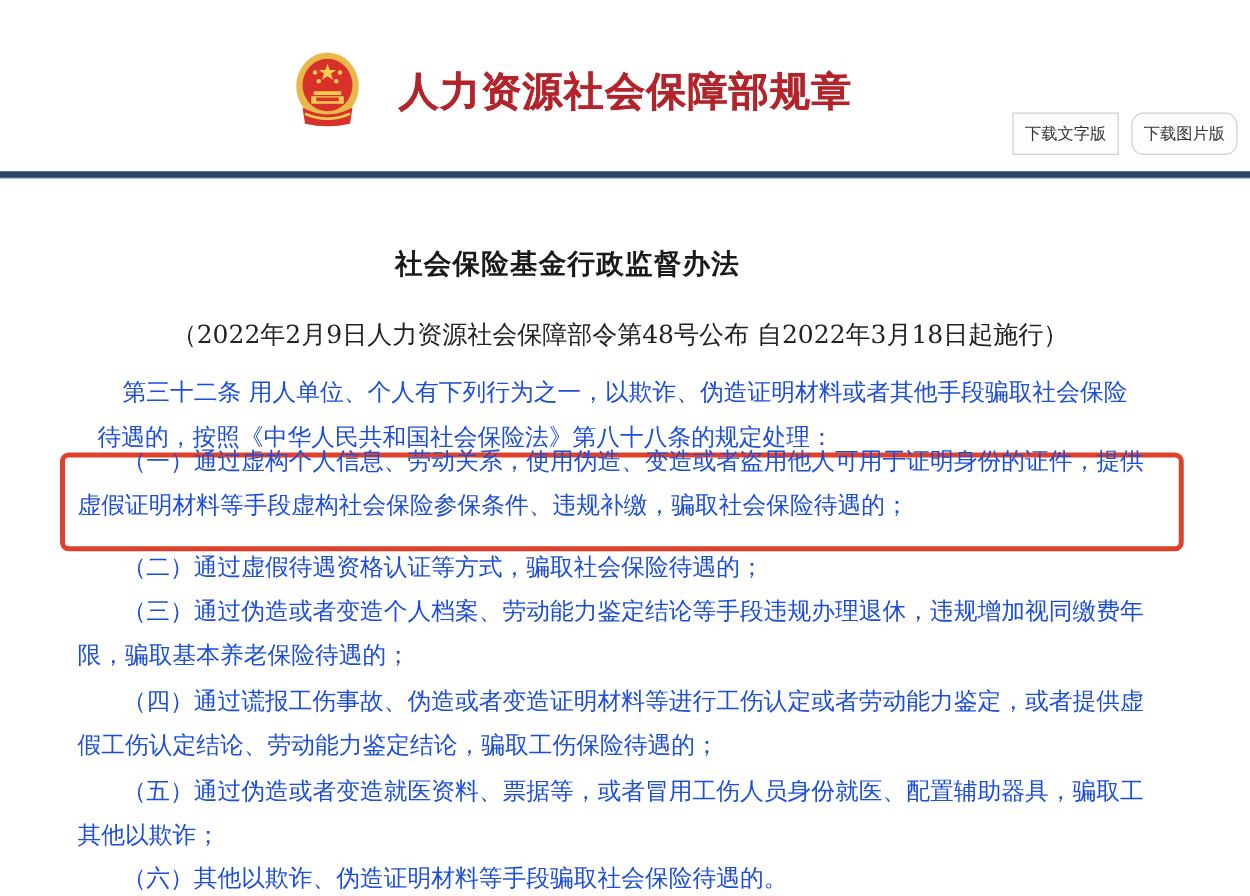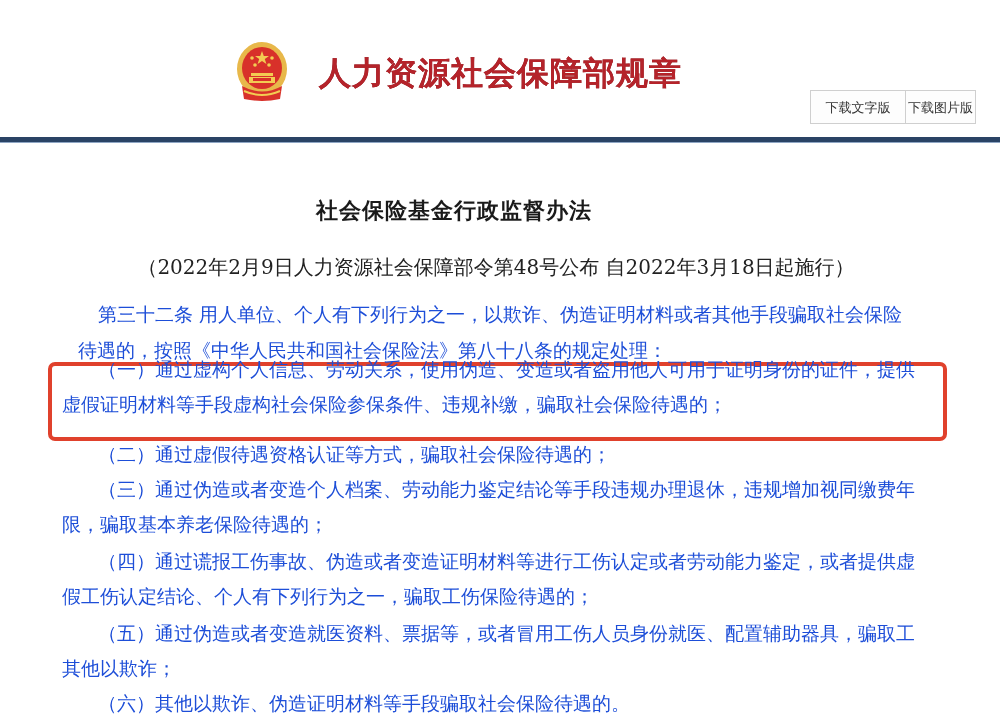--- a/index.html
+++ b/index.html
@@ -20,22 +20,22 @@
     text-shadow: 0 0 0.6px #7a1016;
     white-space: nowrap;
   }
   .dl-btn {
     position: absolute; top: 90px; height: 34px;
     border: 1px solid #cfcfcf; background: #fdfdfd;
     font-size: 13px; color: #333; line-height: 34px; text-align: center;
     font-family: "DejaVu Serif", "Liberation Serif", serif;
     cursor: pointer; box-sizing: border-box;
   }
-  .dl-text { left: 810px; width: 96px; }
-  .dl-img  { left: 905px; width: 71px; }
+  .dl-text { left: 810px; width: 85px; }
+  .dl-img  { left: 905px; width: 85px; border-radius: 10px; }
   .rule {
     position: absolute; left: 0; top: 137px; width: 1000px; height: 5px;
     background: #2a4365;
     box-shadow: 0 1px 0 #8fa6c4;
   }
   .doc-title {
     position: absolute; left: 0; width: 908px; top: 196px;
     text-align: center; font-size: 22px; font-weight: bold; color: #1a1a1a;
     letter-spacing: 1px; white-space: nowrap;
   }
@@ -88,18 +88,18 @@
 <div class="highlight-box"></div>
 <div class="para indent" style="top:351px;">（一）通过虚构个人信息、劳动关系，使用伪造、变造或者盗用他人可用于证明身份的证件，提供</div>
 <div class="para" style="top:386px;">虚假证明材料等手段虚构社会保险参保条件、违规补缴，骗取社会保险待遇的；</div>
 
 <div class="para indent" style="top:436px;">（二）通过虚假待遇资格认证等方式，骗取社会保险待遇的；</div>
 
 <div class="para indent" style="top:471px;">（三）通过伪造或者变造个人档案、劳动能力鉴定结论等手段违规办理退休，违规增加视同缴费年</div>
 <div class="para" style="top:506px;">限，骗取基本养老保险待遇的；</div>
 
 <div class="para indent" style="top:543px;">（四）通过谎报工伤事故、伪造或者变造证明材料等进行工伤认定或者劳动能力鉴定，或者提供虚</div>
-<div class="para" style="top:578px;">假工伤认定结论、个人有下列行为之一，骗取工伤保险待遇的；</div>
+<div class="para" style="top:578px;">假工伤认定结论、劳动能力鉴定结论，骗取工伤保险待遇的；</div>
 
 <div class="para indent" style="top:615px;">（五）通过伪造或者变造就医资料、票据等，或者冒用工伤人员身份就医、配置辅助器具，骗取工</div>
 <div class="para" style="top:650px;">其他以欺诈；</div>
 
 <div class="para indent" style="top:685px;">（六）其他以欺诈、伪造证明材料等手段骗取社会保险待遇的。</div>
 
 </body></html>

